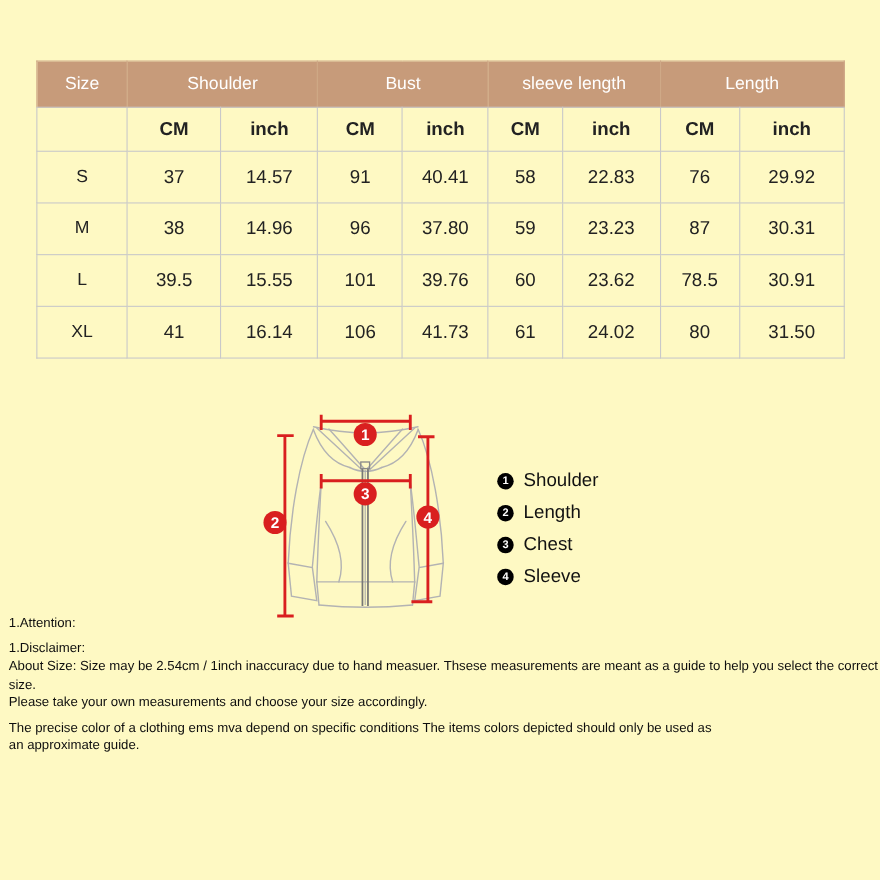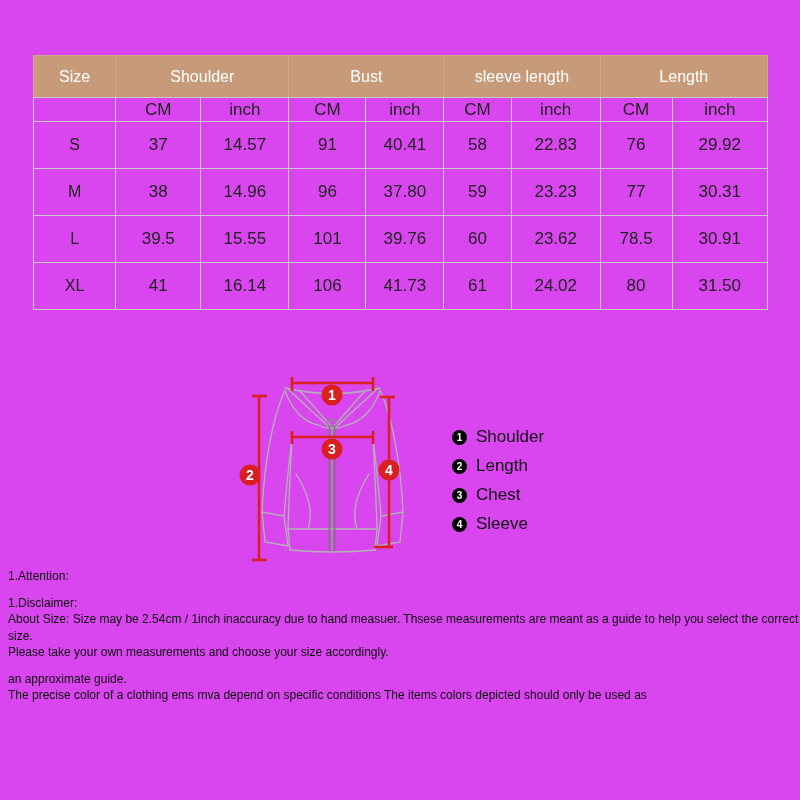--- a/index.html
+++ b/index.html
@@ -1,44 +1,44 @@
 <!DOCTYPE html>
 <html><head>
 <meta charset="utf-8">
 <style>
   * { margin:0; padding:0; box-sizing:border-box; }
   html,body { width:800px; height:800px; background:#ffffff;
               font-family:"Liberation Sans", sans-serif; color:#1b1b1b; }
-  #canvas { position:relative; width:800px; height:800px; background:#d946ef; overflow:hidden; }
+  #canvas { position:relative; width:800px; height:800px; background:#fef9c3; overflow:hidden; }
 
   
   .size-table { position:absolute; left:33px; top:55px; width:735px;
                 border-collapse:collapse; table-layout:fixed; text-align:center; }
   .size-table td, .size-table th { border:1px solid #c9c9c9; font-weight:normal; }
   .size-table tr.group-row th { background:#c79b7a; color:#ffffff; font-size:16px;
                                 height:42px; border:1px solid #cfa987; border-bottom:1px solid #c9c9c9; }
-  .size-table tr.unit-row td { height:24px; font-size:17px; color:#222; }
+  .size-table tr.unit-row td { height:40px; font-size:17px; color:#222;font-weight:bold; }
   .size-table tr.data-row td { height:47px; font-size:17px; color:#222; }
   .size-table tr.data-row td.size-cell { font-size:16px; }
 
   
   .diagram-svg { position:absolute; left:236px; top:374px; width:180px; height:192px; }
 
   
   .legend { position:absolute; left:452px; top:427px; display:flex; flex-direction:column; gap:9px; }
   .legend-item { display:flex; align-items:center; }
   .lnum { width:15px; height:15px; border-radius:50%; background:#000; color:#fff;
           font-size:10px; font-weight:bold; display:inline-flex; align-items:center;
           justify-content:center; margin-right:9px; flex:0 0 auto; }
   .llabel { font-size:17px; color:#111; }
 
   
   .notes { position:absolute; left:8px; top:558px; width:792px; font-size:12px;
            line-height:16.5px; color:#0e0e0e; }
-  .note { margin-bottom:6px;margin-top:10px; }
+  .note { margin-bottom:6px; }
 </style>
 </head>
 <body>
 
 <div id="canvas">
 
   <table class="size-table">
     <colgroup>
       <col style="width:11.2%">
         <col style="width:11.6%">
@@ -83,21 +83,21 @@
         <td>29.92</td>
       </tr>
       <tr class="data-row">
         <td class="size-cell">M</td>
         <td>38</td>
         <td>14.96</td>
         <td>96</td>
         <td>37.80</td>
         <td>59</td>
         <td>23.23</td>
-        <td>77</td>
+        <td>87</td>
         <td>30.31</td>
       </tr>
       <tr class="data-row">
         <td class="size-cell">L</td>
         <td>39.5</td>
         <td>15.55</td>
         <td>101</td>
         <td>39.76</td>
         <td>60</td>
         <td>23.62</td>
@@ -225,18 +225,18 @@
   <div class="notes">
     <div class="note">
       <div>1.Attention:</div>
     </div>
     <div class="note">
       <div>1.Disclaimer:</div>
       <div>About Size: Size may be 2.54cm / 1inch inaccuracy due to hand measuer. Thsese measurements are meant as a guide to help you select the correct size.</div>
       <div>Please take your own measurements and choose your size accordingly.</div>
     </div>
     <div class="note">
+      <div>The precise color of a clothing ems mva depend on specific conditions The items colors depicted should only be used as</div>
       <div>an approximate guide.</div>
-      <div>The precise color of a clothing ems mva depend on specific conditions The items colors depicted should only be used as</div>
     </div>
   </div>
 
 </div>
 
 </body></html>

